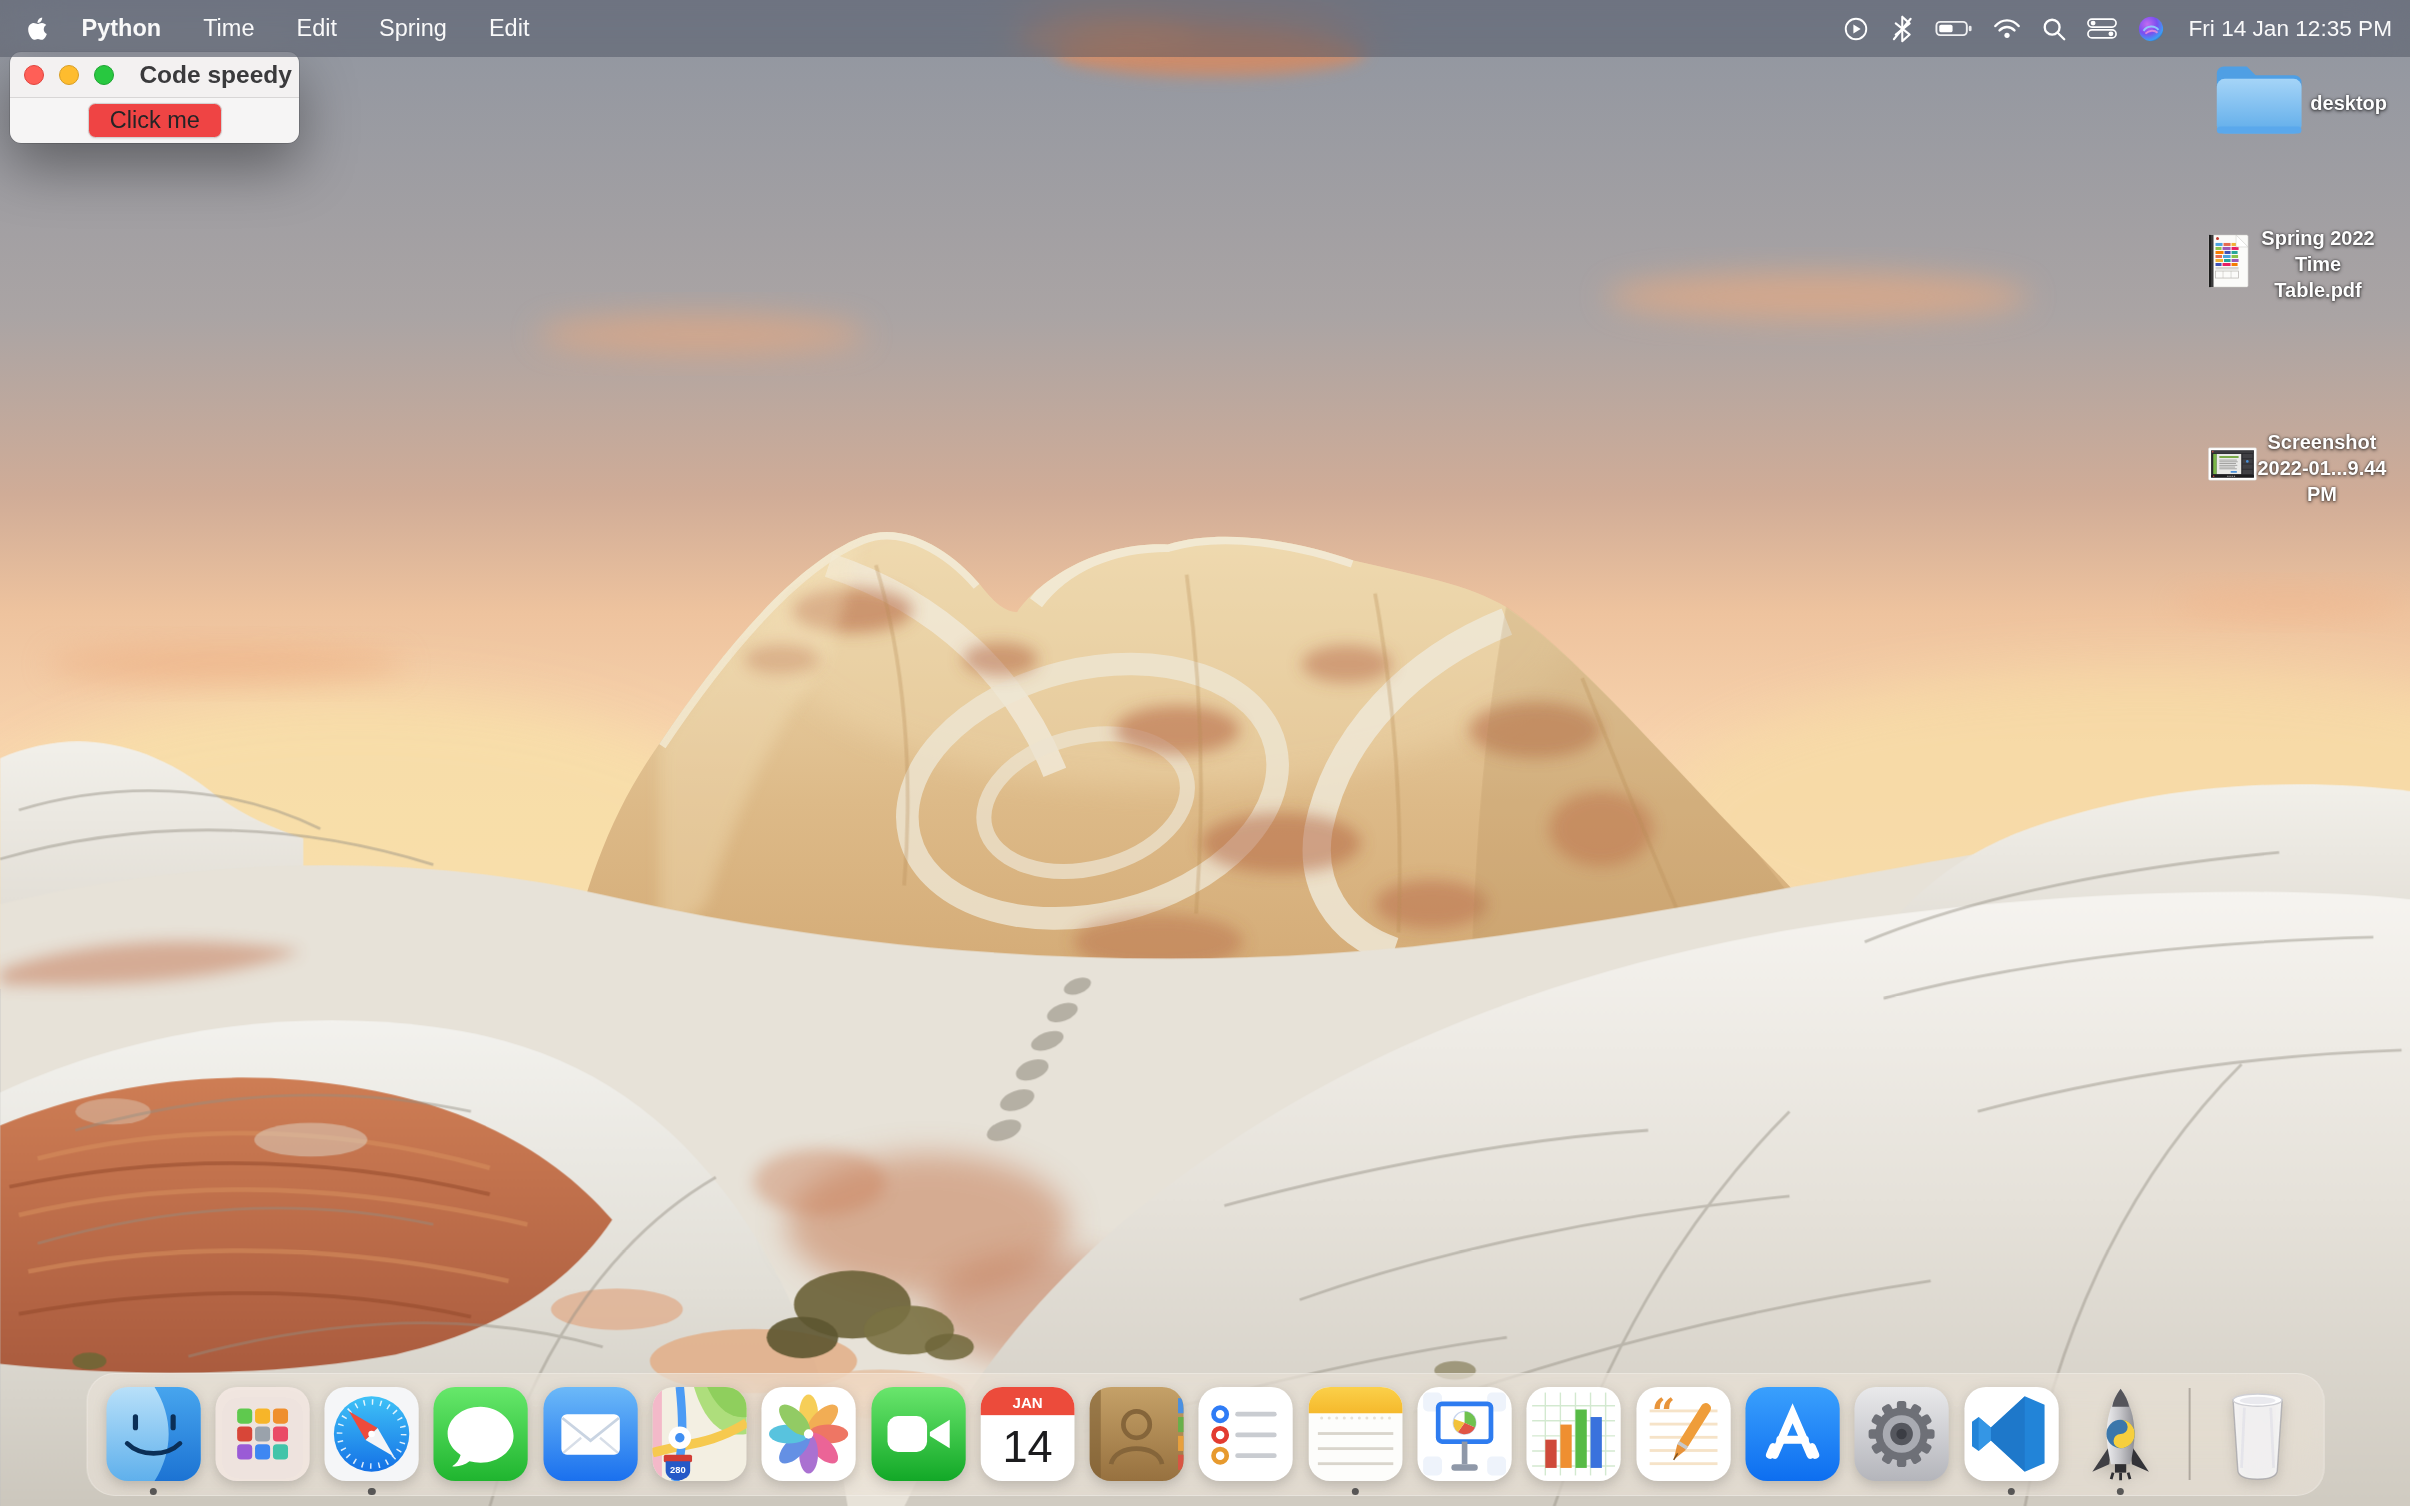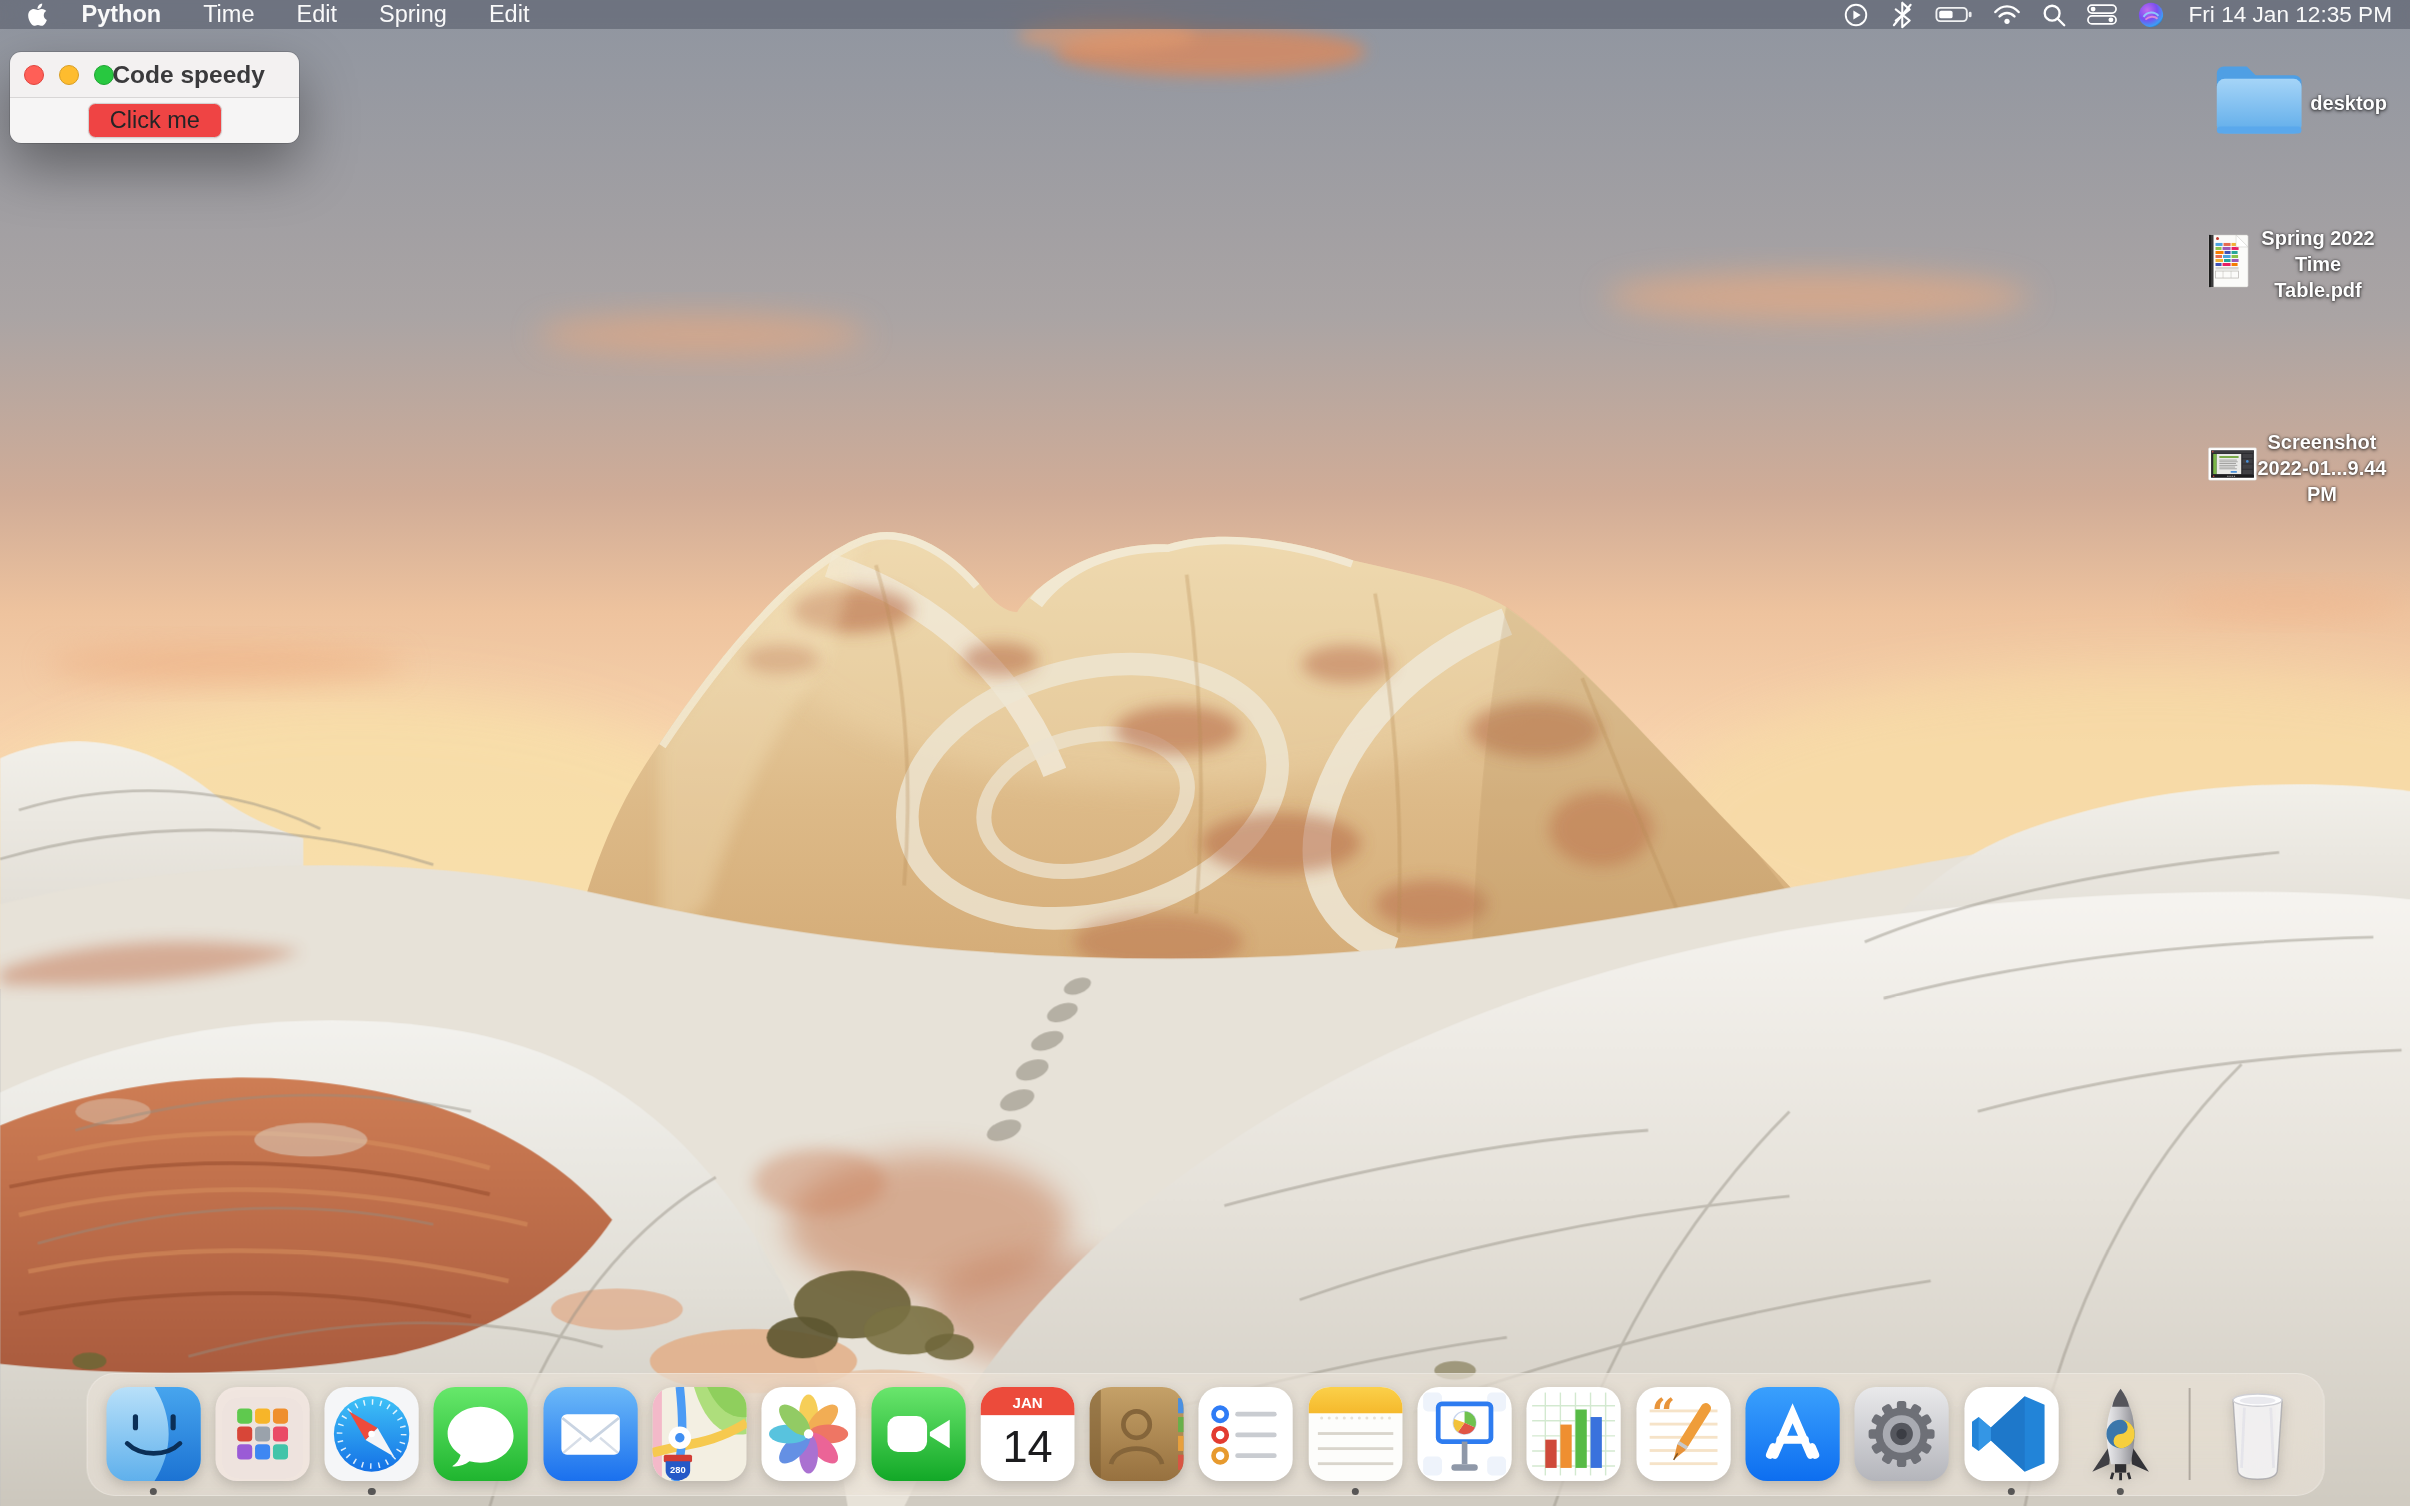--- a/index.html
+++ b/index.html
@@ -2,41 +2,41 @@
 <html style="font-size:15px"><head>
 <meta charset="utf-8">
 <style>
   html,body{margin:0;padding:0}
   body{width:2411px;height:1507px;overflow:hidden;position:relative;
        font-family:"Liberation Sans","DejaVu Sans",sans-serif;background:#9aa0ab}
   .wallpaper{position:absolute;inset:0;width:100%;height:100%;display:block}
 
   
   .menubar{position:absolute;top:0;left:0;right:0;height:29px;display:flex;align-items:center;
-    justify-content:space-between;padding:0 19px;background:rgba(75,80,92,.48);
+    justify-content:space-between;padding:14px 19px;background:rgba(75,80,92,.48);
     backdrop-filter:blur(28px) saturate(1.5);color:rgba(255,255,255,.96);font-size:23.5px;z-index:50}
   .mb-left{display:flex;align-items:center}
   .mb-apple{display:flex;align-items:center;padding:0 13px 0 7.5px}
   .mb-app{font-weight:700;padding:0 21px}
   .mb-item{padding:0 21px}
   .mb-right{display:flex;align-items:center;gap:20px}
   .mb-right .st{display:flex;align-items:center}
   .mb-clock{font-size:22.6px;margin-left:3.8px;white-space:nowrap}
 
   
   .window{position:absolute;left:10.4px;top:52px;width:289px;border-radius:11.3px;overflow:hidden;z-index:40;
     box-shadow:0 23.5px 56px rgba(0,0,0,.38),0 0 0 0.9px rgba(0,0,0,.14)}
   .titlebar{height:45px;background:#f3f1f1;display:flex;align-items:center;position:relative;
     border-bottom:0.9px solid #d8d6d6}
   .lights{display:flex;gap:15px;padding-left:14px}
   .light{width:18px;height:18px;border-radius:50%}
   .light.red{background:#ff5f57;border:0.9px solid #e0443e}
   .light.yellow{background:#febc2e;border:0.9px solid #d89e24}
   .light.green{background:#28c840;border:0.9px solid #1ea433}
-  .title{position:absolute;left:102px;right:7.5px;text-align:left;font-size:24.5px;font-weight:700;color:#3a3a3c}
+  .title{position:absolute;left:102px;right:7.5px;text-align:right;font-size:24.5px;font-weight:700;color:#3a3a3c}
   .win-body{height:45px;background:#f6f5f5;display:flex;align-items:center;justify-content:center}
   .btn{min-width:132px;height:33px;background:#ef4444;border:0.9px solid #d4d2d2;border-radius:7.5px;
     font-size:23.5px;color:#242426;display:flex;align-items:center;justify-content:center;
     box-shadow:0 0.9px 1.9px rgba(0,0,0,.07)}
 
   
   .desktop-icon{position:absolute;width:179px;display:flex;flex-direction:row;align-items:center;z-index:10;cursor:default}
   .di-label{margin-top:6.6px;font-size:20px;font-weight:700;color:#fff;text-align:center;line-height:1.3;
     max-width:175px;text-shadow:0 0.9px 3.8px rgba(0,0,0,.75),0 0 1.9px rgba(0,0,0,.5);word-wrap:break-word}
   #di-folder{left:2208px;top:55px}

